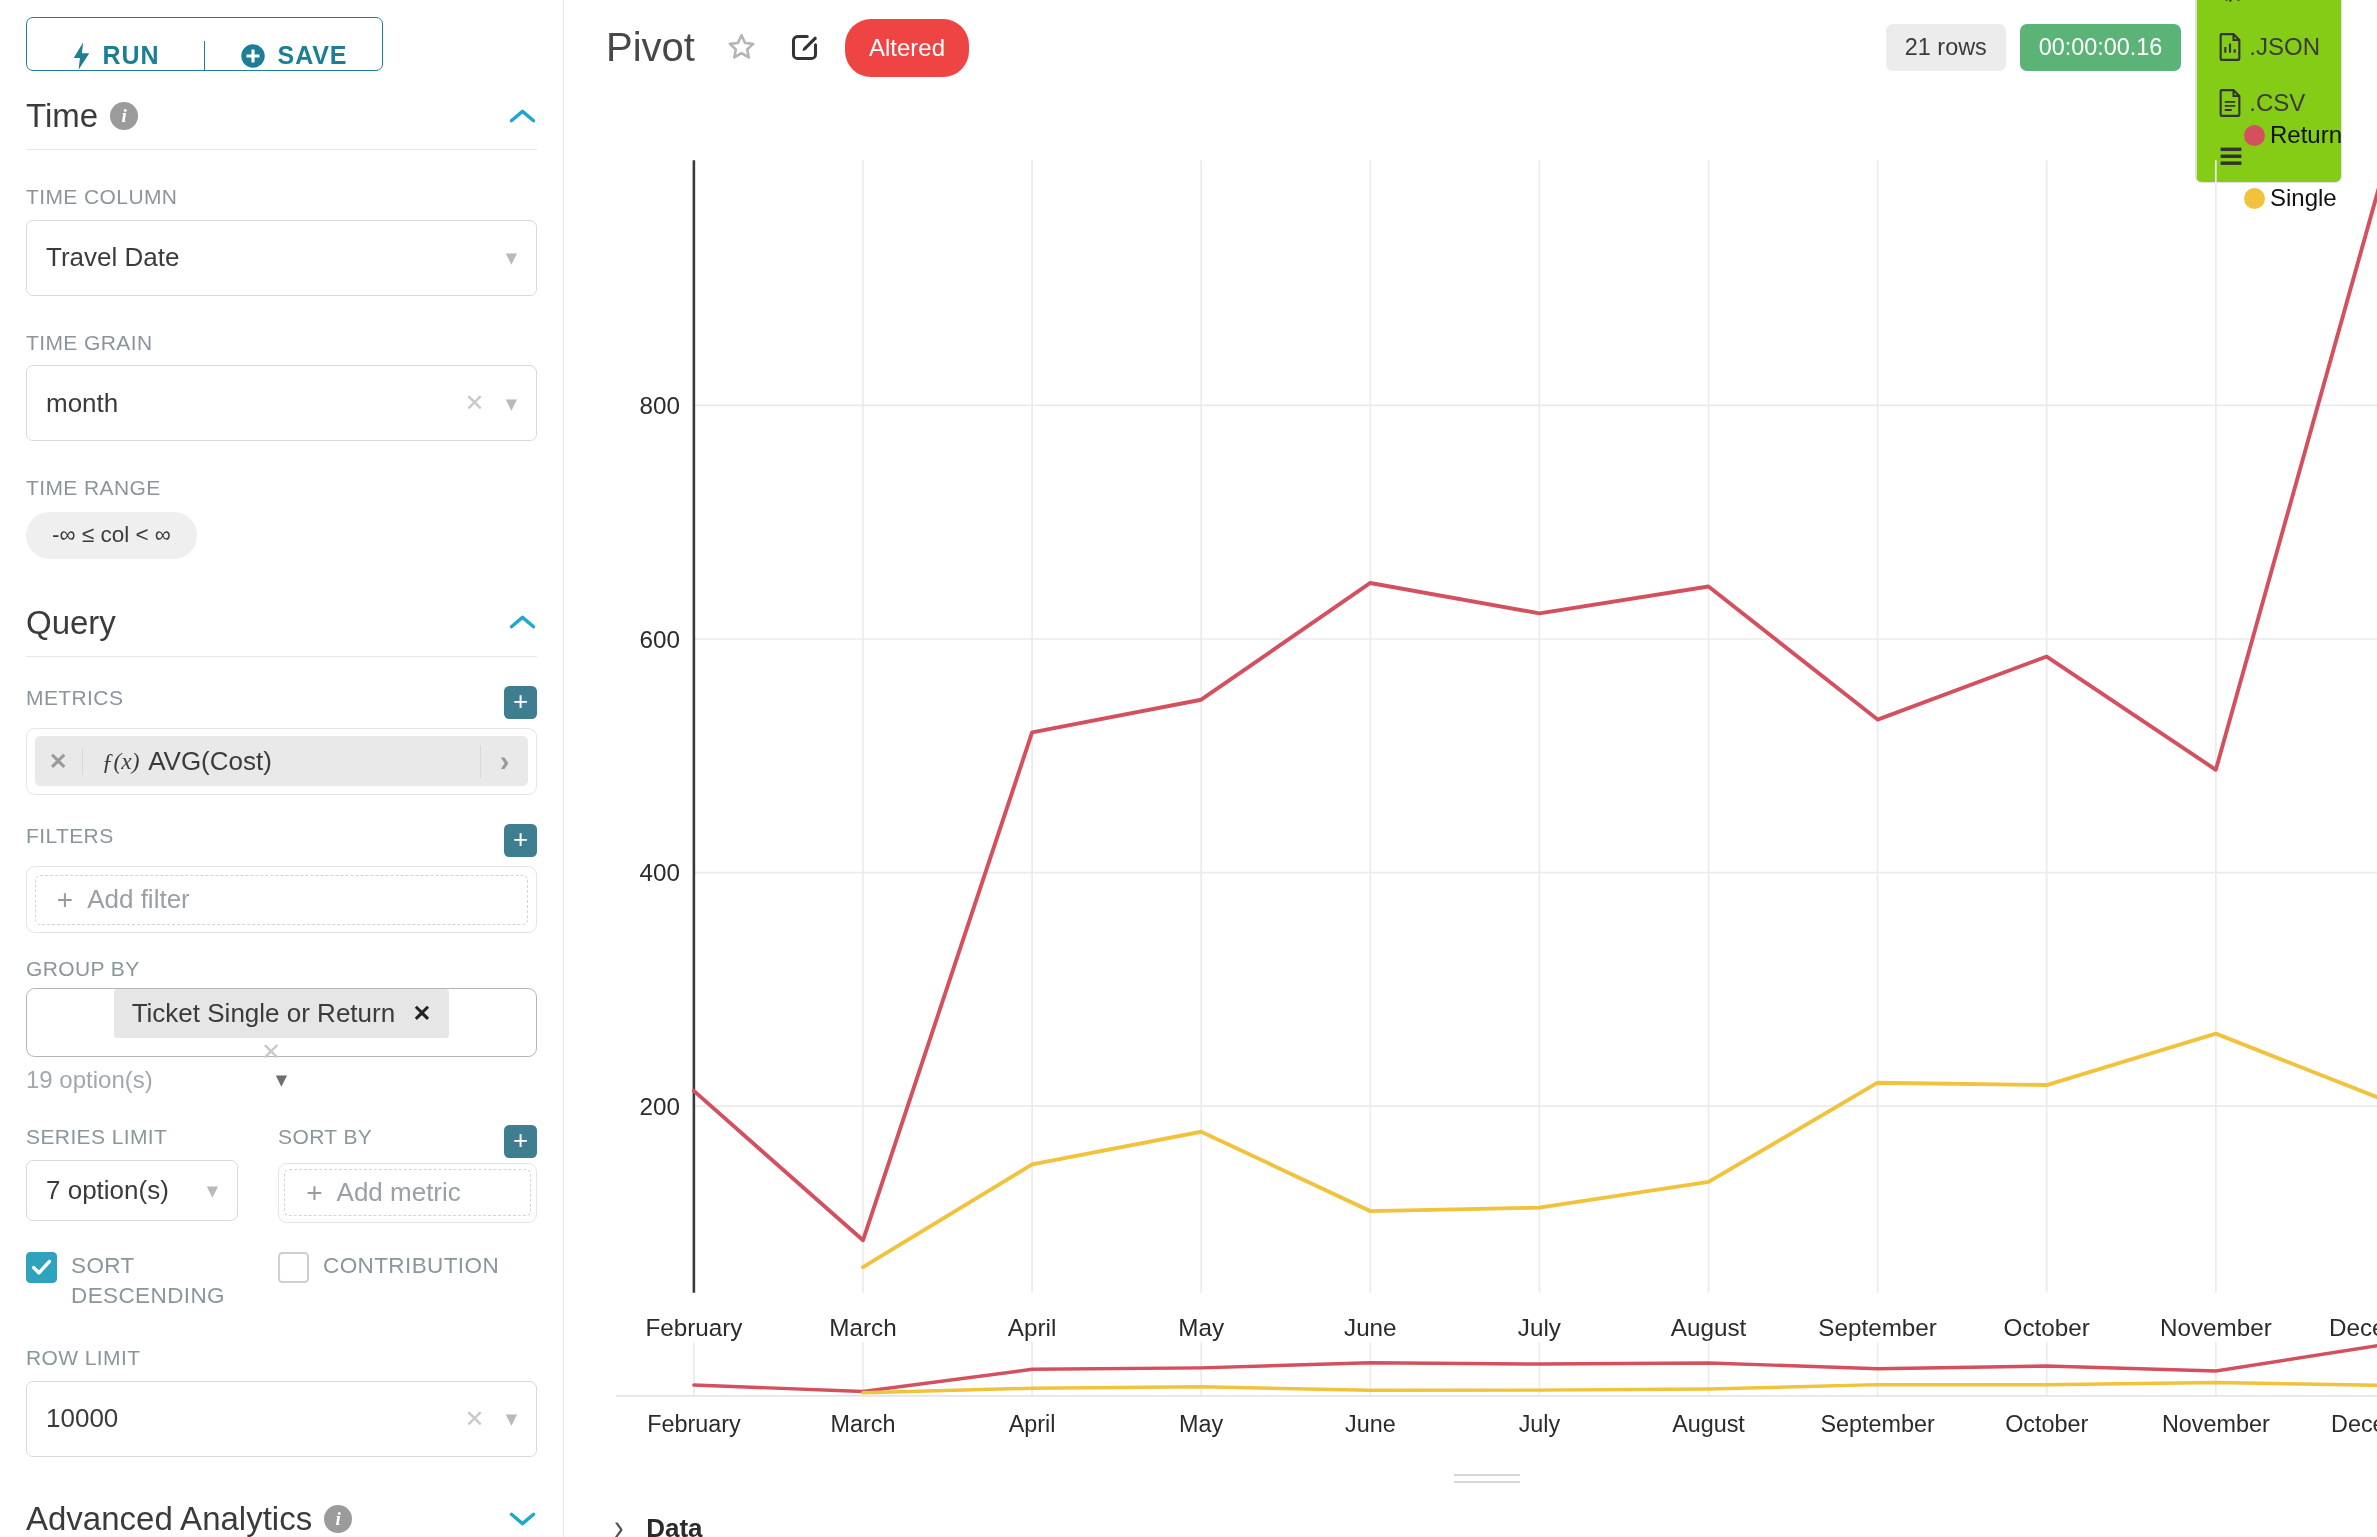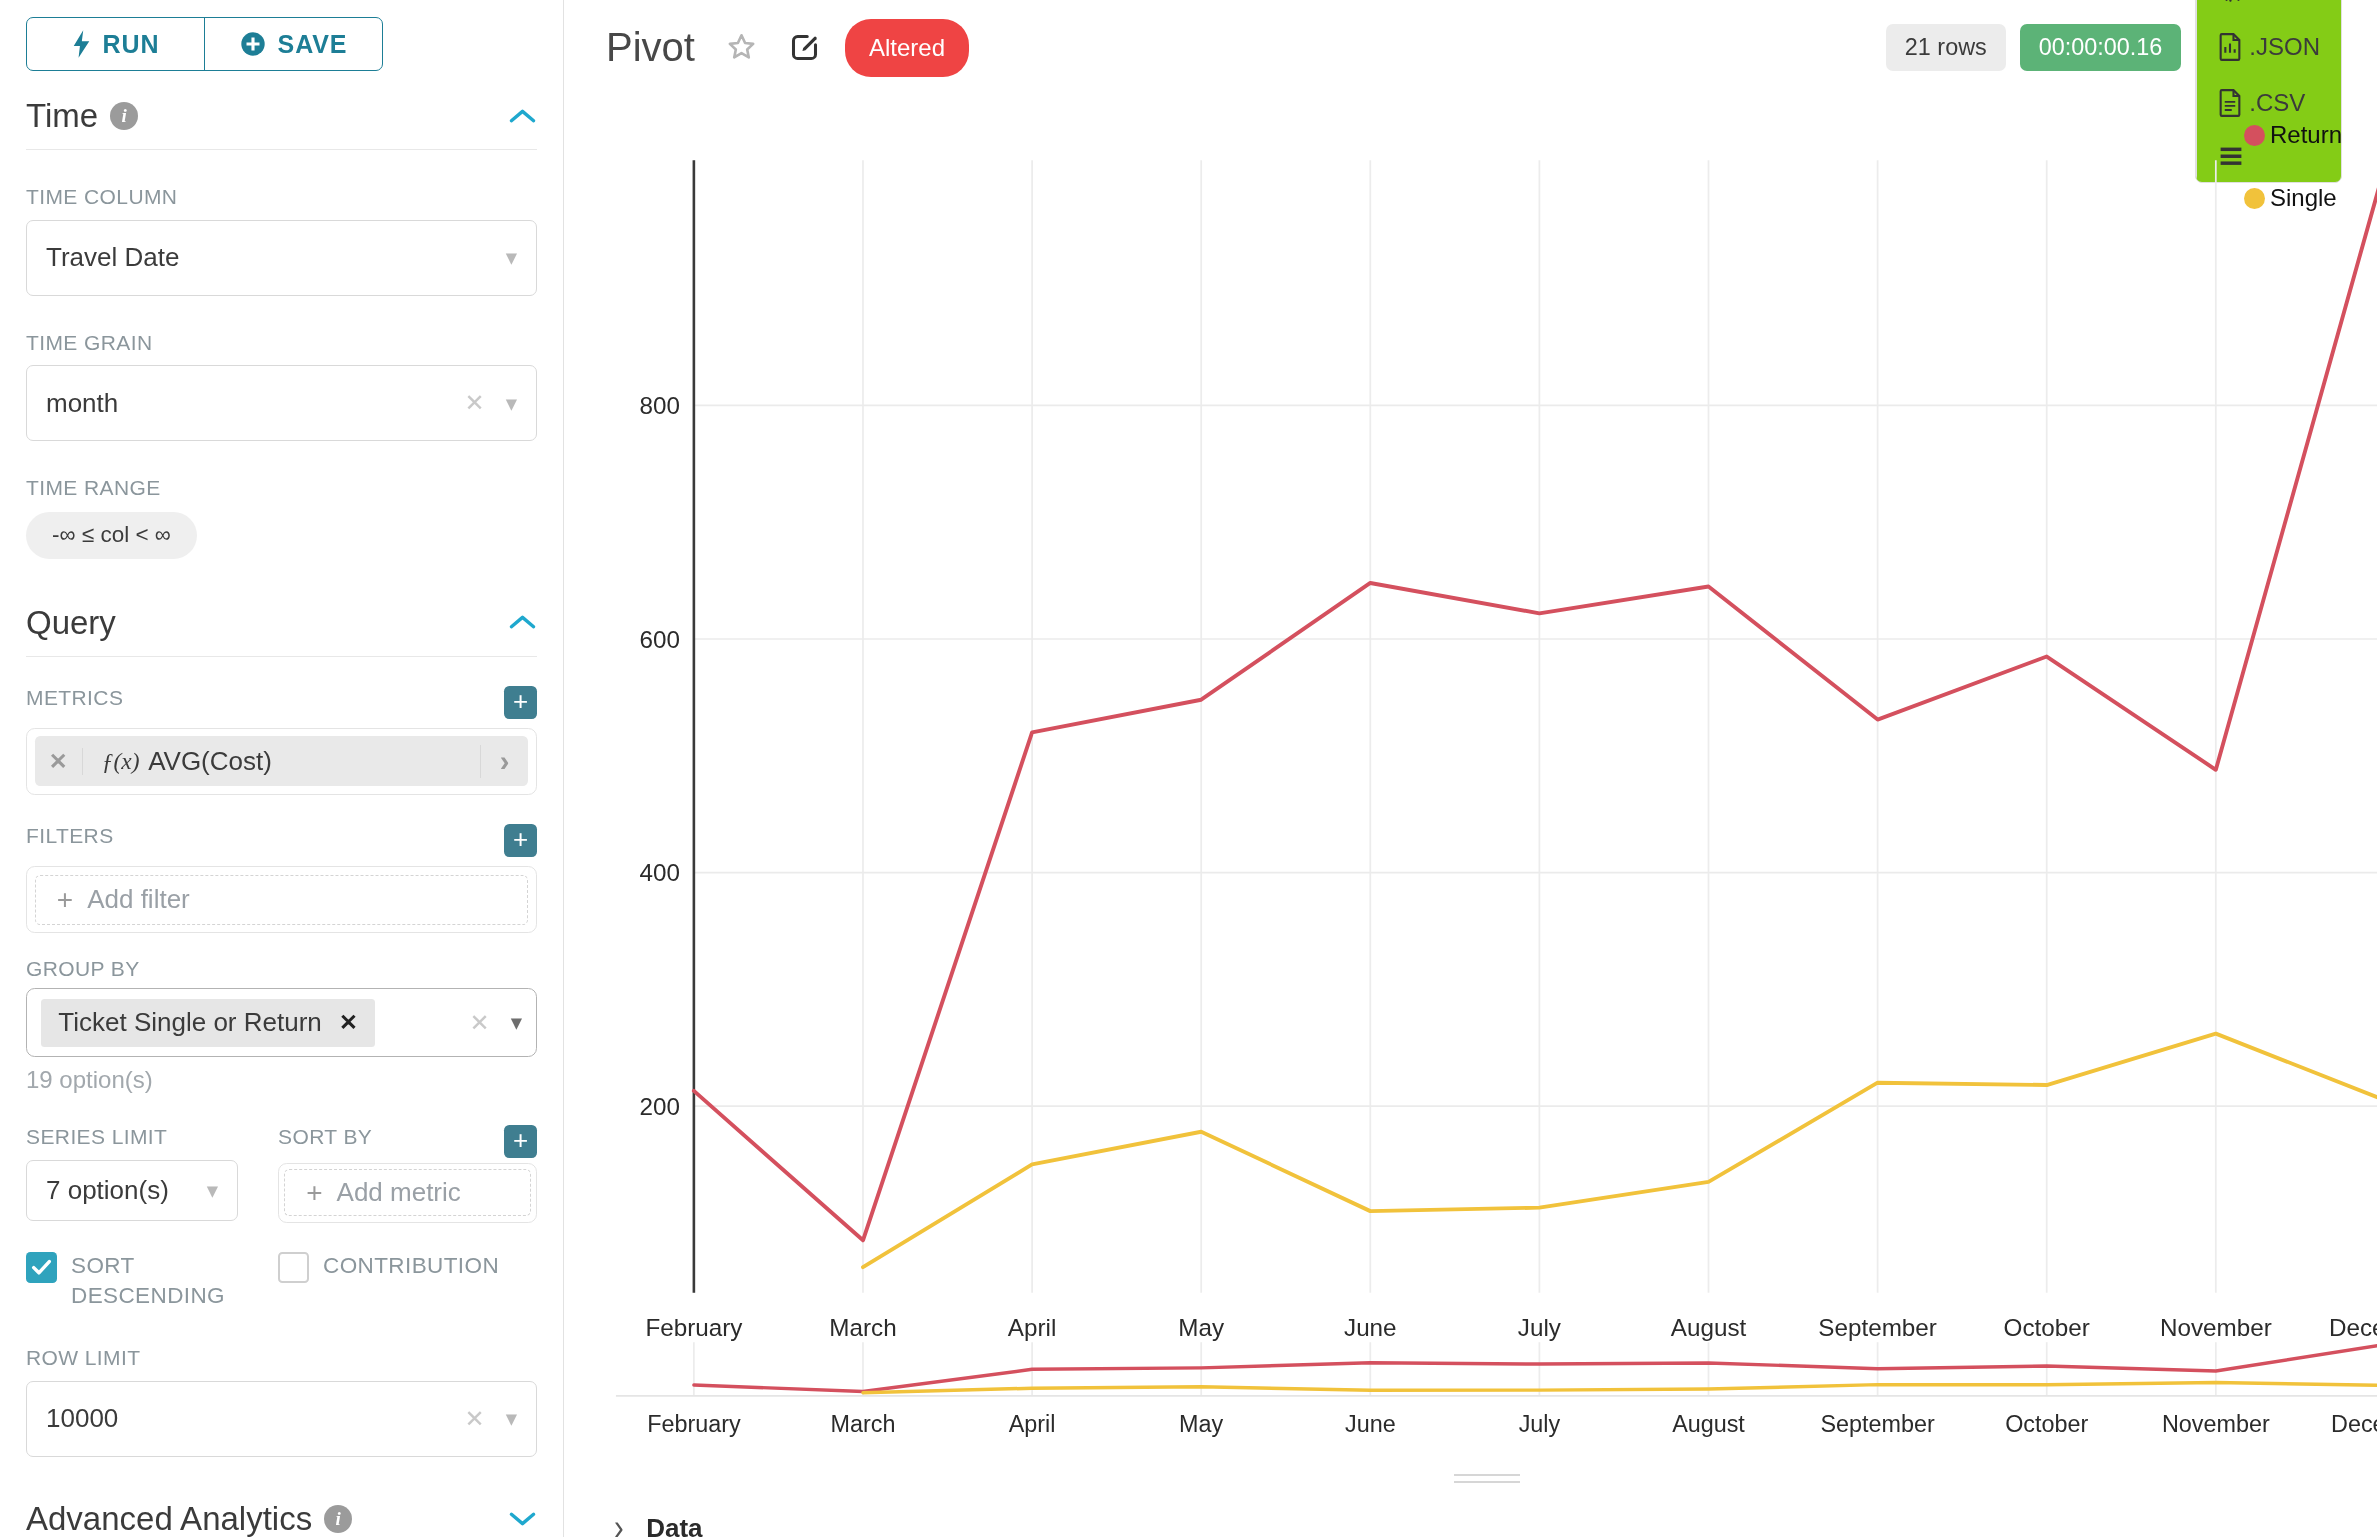--- a/index.html
+++ b/index.html
@@ -4,21 +4,21 @@
 <style>
   * { margin:0; padding:0; box-sizing:border-box; }
   html,body { width:2377px; height:1538px; overflow:hidden; background:#fff;
     font-family:"Liberation Sans", sans-serif; color:#333; }
   .app { position:relative; width:2377px; height:1538px; display:flex; }
 
   
   .sidebar { width:564px; height:100%; border-right:0.9px solid #e2e2e2;
     padding:17.3px 26px 0 26px; flex:none; background:#fff; }
   .runsave { display:flex; width:357px; height:54px; border:1.7px solid #1d7e96;
-    border-radius:7px; overflow:hidden; background:#fff; }
+    border-radius:7px; overflow:hidden; background:#fff;align-items:flex-end; }
   .runsave .btn { flex:1; display:flex; align-items:center; justify-content:center;
     gap:12px; color:#1d7e96; font-size:25px; font-weight:700; letter-spacing:0.9px; cursor:pointer; }
   .runsave .btn + .btn { border-left:1.7px solid #1d7e96; }
 
   .sec-head { display:flex; align-items:center; gap:12px; margin-top:26px;
     padding-bottom:14px; border-bottom:0.9px solid #e8e8e8; }
   .sec-title { font-size:33px; color:#3b3b3b; }
   .info-dot { width:28px; height:28px; border-radius:50%; background:#9b9b9b; color:#fff;
     font-size:19px; font-weight:700; display:flex; align-items:center; justify-content:center;
     font-family:"Liberation Serif", serif; font-style:italic; }
@@ -47,21 +47,21 @@
   .metric-pill .mlabel { flex:1; font-size:26px; color:#3b3b3b; }
   .metric-pill .mcaret { width:48px; text-align:center; color:#9a9a9a; font-size:29px; font-weight:700;
     border-left:0.9px solid #d8d8d8; }
 
   .dash-outer { margin-top:8.7px; border:0.9px solid #e4e4e4; border-radius:8.7px; padding:7.8px; }
   .dash-box { border:1.7px dashed #d4d4d4; border-radius:5.2px; height:50px; display:flex;
     align-items:center; padding:0 21px; gap:14px; color:#9aa0a6; font-size:26px; }
   .dash-box .dplus { font-size:28px; color:#9a9a9a; }
 
   .groupby { margin-top:7px; border:1.7px solid #b3b3b3; border-radius:8.7px; height:69px;
-    display:flex; align-items:center; padding:0 14px; }
+    display:flex; align-items:center; padding:0 14px;flex-direction:column; }
   .gb-tag { background:#e6e6e6; border-radius:3.5px; padding:8.7px 17.3px; display:flex;
     align-items:center; gap:17.3px; font-size:26px; color:#3b3b3b; }
   .gb-tag .tag-x { font-weight:700; font-size:22.5px; color:#222; cursor:pointer; }
   .groupby .grow { flex:1; }
   .hint { margin-top:8.7px; font-size:24px; color:#a2a8ad; }
 
   .two-col { display:flex; margin-top:31px; gap:40px; }
   .col-a { width:212px; } .col-b { flex:1; }
   .select.small { height:61px; }
   .cb-row { display:flex; margin-top:28px; }

